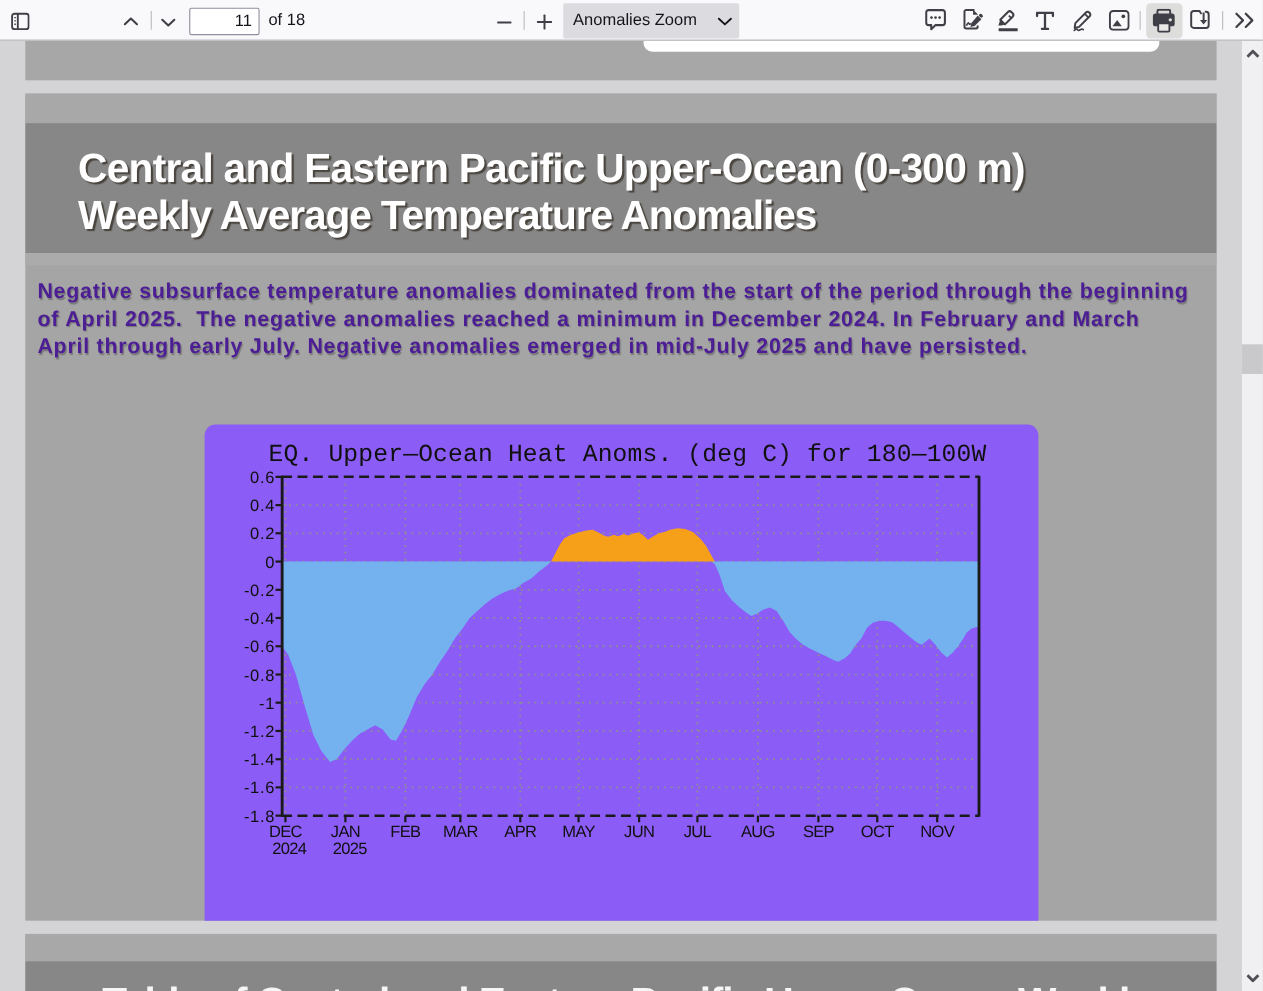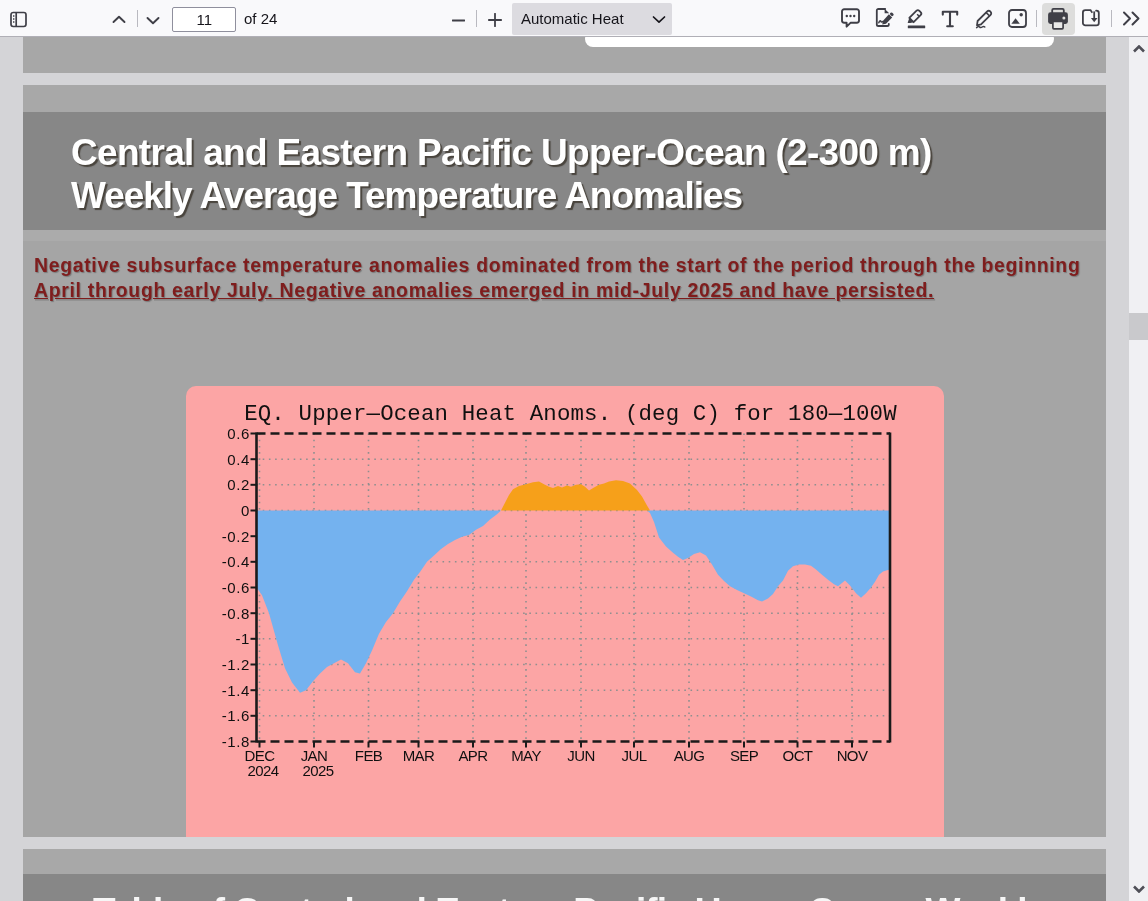--- a/index.html
+++ b/index.html
@@ -7,47 +7,47 @@
   font-family:"Liberation Sans", sans-serif; }
 #toolbar { position:absolute; left:0; top:0; width:1148px; height:37px;
   background:#f9f9fb; border-bottom:1px solid #b0afb6; z-index:10; }
 .sep { position:absolute; top:10px; width:1px; height:17px; background:#b9b9c0; }
 .tico { position:absolute; z-index:3; }
 .tico svg { display:block; }
 #prtbg { position:absolute; left:1042px; top:3px; width:33px; height:32px;
   background:#dddddc; border-radius:4px; }
 #pageinput { position:absolute; left:172px; top:7px; width:64px; height:25px;
   background:#fff; border:1px solid #8f8f9d; border-radius:2px;
-  font-size:15px; color:#15141a; text-align:right; padding-right:23px; line-height:23px; }
+  font-size:15px; color:#15141a; text-align:right; padding-right:6px; line-height:23px; }
 #of32 { position:absolute; left:244px; top:10px; font-size:15px; color:#15141a; }
 #zoomsel { position:absolute; left:512px; top:3px; width:160px; height:32px;
   background:#dcdbe0; border-radius:2px; font-size:15px; color:#15141a; line-height:32px; }
 #zoomsel .lbl { margin-left:9px; }
 .page { position:absolute; left:23px; width:1083px; background:#a5a5a5; overflow:hidden; }
 #page0 { top:37px; height:36px; background:#a7a7a7; }
 #p0card { position:absolute; left:562px; top:-6px; width:469px; height:16px;
   background:#fff; border-radius:8px; }
 #page1 { top:85px; height:752px; background:#a5a5a5; }
 #p1top { position:absolute; left:0; top:0; width:1083px; height:27px; background:#a8a8a8; }
 #p1title { position:absolute; left:0; top:27px; width:1083px; height:118px; background:#878787; }
 #p1div { position:absolute; left:0; top:145px; width:1083px; height:11px; background:#ababab; }
 h1 { position:absolute; left:48px; top:18.5px; width:1010px;
   font-size:37px; font-weight:bold; color:#fff; line-height:43.5px;
   text-shadow:2px 2px 1px rgba(62,56,48,0.85); white-space:nowrap; }
 h1 .l1 { letter-spacing:-0.69px; }
 h1 .l2 { letter-spacing:-1.03px;margin-top:46px; }
 #para { position:absolute; left:11px; top:168px;
-  font-size:19.4px; font-weight:bold; color:#7f1d1d; line-height:25px;
+  font-size:19.4px; font-weight:bold; color:#4c1d95; line-height:25px;
   text-shadow:1px 1.4px 1px rgba(95,95,95,0.65); white-space:nowrap; }
 #para .pl1 { letter-spacing:0.70px; }
 #para .pl2 { letter-spacing:0.78px; }
 #para .pl3 { letter-spacing:0.76px; }
-#para .pl4 { letter-spacing:0.71px;text-decoration:underline; }
+#para .pl4 { letter-spacing:0.71px; }
 #card { position:absolute; left:163px; top:301px; width:758px; height:502px;
-  background:#fca5a5; border-radius:10px; }
+  background:#8b5cf6; border-radius:10px; }
 #page2 { top:849px; height:52px; }
 #p2top { position:absolute; left:0; top:0; width:1083px; height:25px; background:#a8a8a8; }
 #p2title { position:absolute; left:0; top:25px; width:1083px; height:27px; background:#878787; overflow:hidden; }
 #p2title div { position:absolute; left:70px; top:17px; width:1010px; font-size:37px;
   font-weight:bold; color:rgba(255,255,255,0.92); letter-spacing:-1px; white-space:nowrap; }
 #scroll { position:absolute; left:1129px; top:37px; width:19px; height:864px; background:#f0f0f3; }
 #thumb { position:absolute; left:0; top:276px; width:19px; height:27px; background:#c9c9cc; }
 </style>
 </head>
 <body>
@@ -152,34 +152,35 @@
         <path d="M9.9 10.1 H16.5 L13.2 14.3 Z" fill="#3f3f47"></path>
       </svg>
     </div>
     <div class="tico" style="left:1122px;top:11px">
       <svg width="20" height="15" viewBox="0 0 20 15">
         <polyline points="2,1.5 8,7.5 2,13.5" fill="none" stroke="#3f3f47" stroke-width="2" stroke-linecap="round" stroke-linejoin="round"></polyline>
         <polyline points="10.5,1.5 16.5,7.5 10.5,13.5" fill="none" stroke="#3f3f47" stroke-width="2" stroke-linecap="round" stroke-linejoin="round"></polyline>
       </svg>
     </div>
 <div id="pageinput">11</div>
-<div id="of32">of 24</div>
-<div id="zoomsel"><span class="lbl">Automatic Heat</span></div>
+<div id="of32">of 18</div>
+<div id="zoomsel"><span class="lbl">Anomalies Zoom</span></div>
 </div>
 <div class="page" id="page0">
     <div id="p0card"></div>
   </div>
 <div class="page" id="page1">
   <div id="p1top"></div>
   <div id="p1title">
-      <h1><span class="l1">Central and Eastern Pacific Upper-Ocean (2-300 m)</span><br><span class="l2">Weekly Average Temperature Anomalies</span></h1>
+      <h1><span class="l1">Central and Eastern Pacific Upper-Ocean (0-300 m)</span><br><span class="l2">Weekly Average Temperature Anomalies</span></h1>
     </div>
   <div id="p1div"></div>
   <div id="para">
       <div class="pl1">Negative subsurface temperature anomalies dominated from the start of the period through the beginning</div>
+      <div class="pl2">of April 2025.&nbsp; The negative anomalies reached a minimum in December 2024. In February and March</div>
       <div class="pl4">April through early July. Negative anomalies emerged in mid-July 2025 and have persisted.</div>
     </div>
   <div id="card">
       <svg id="chart" width="758" height="434" viewBox="0 0 758 434" style="position:absolute;left:0;top:0">
 <text x="384.5" y="33.5" text-anchor="middle" font-family="Liberation Mono, monospace" font-size="22.4px" letter-spacing="0.16px" fill="#101010">EQ. Upper—Ocean Heat Anoms. (deg C) for 180—100W</text>
 <line x1="70.5" y1="73.2" x2="704.0" y2="73.2" stroke="#8f8f8f" stroke-width="1.6" stroke-dasharray="1.6 4.6"></line>
 <line x1="70.5" y1="98.8" x2="704.0" y2="98.8" stroke="#8f8f8f" stroke-width="1.6" stroke-dasharray="1.6 4.6"></line>
 <line x1="70.5" y1="124.5" x2="704.0" y2="124.5" stroke="#8f8f8f" stroke-width="1.6" stroke-dasharray="1.6 4.6"></line>
 <line x1="70.5" y1="150.2" x2="704.0" y2="150.2" stroke="#8f8f8f" stroke-width="1.6" stroke-dasharray="1.6 4.6"></line>
 <line x1="70.5" y1="175.8" x2="704.0" y2="175.8" stroke="#8f8f8f" stroke-width="1.6" stroke-dasharray="1.6 4.6"></line>

